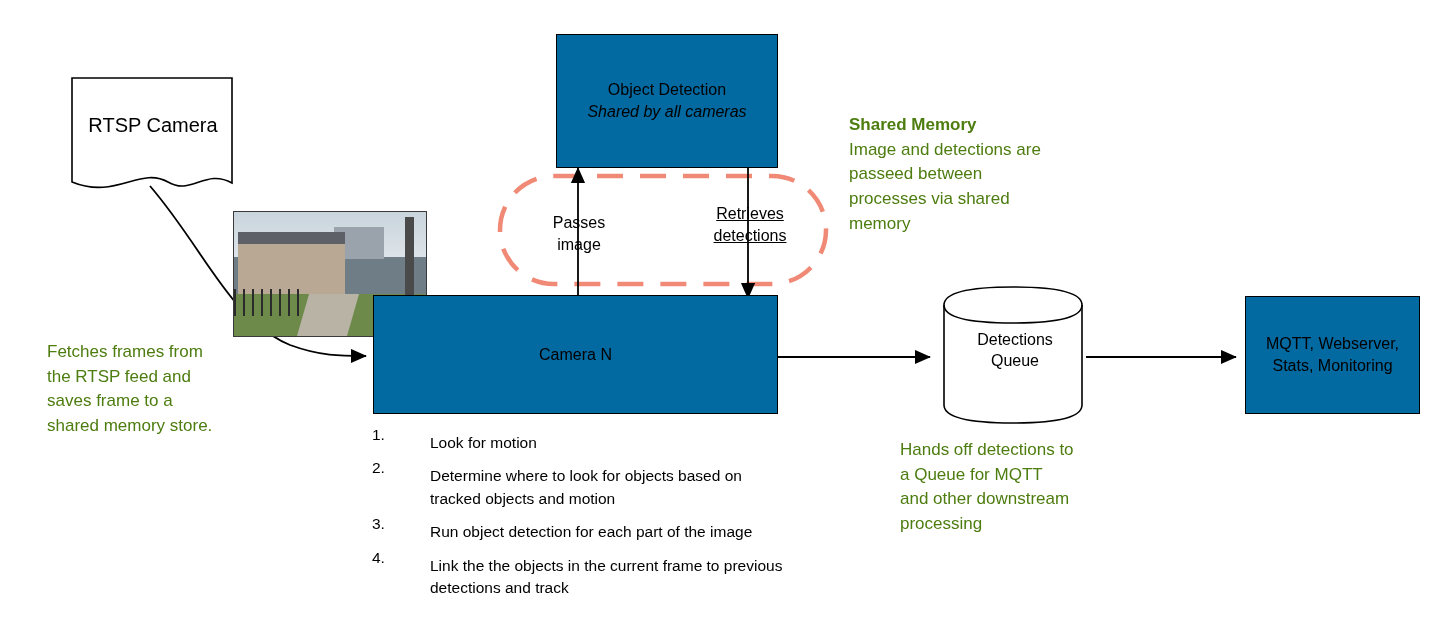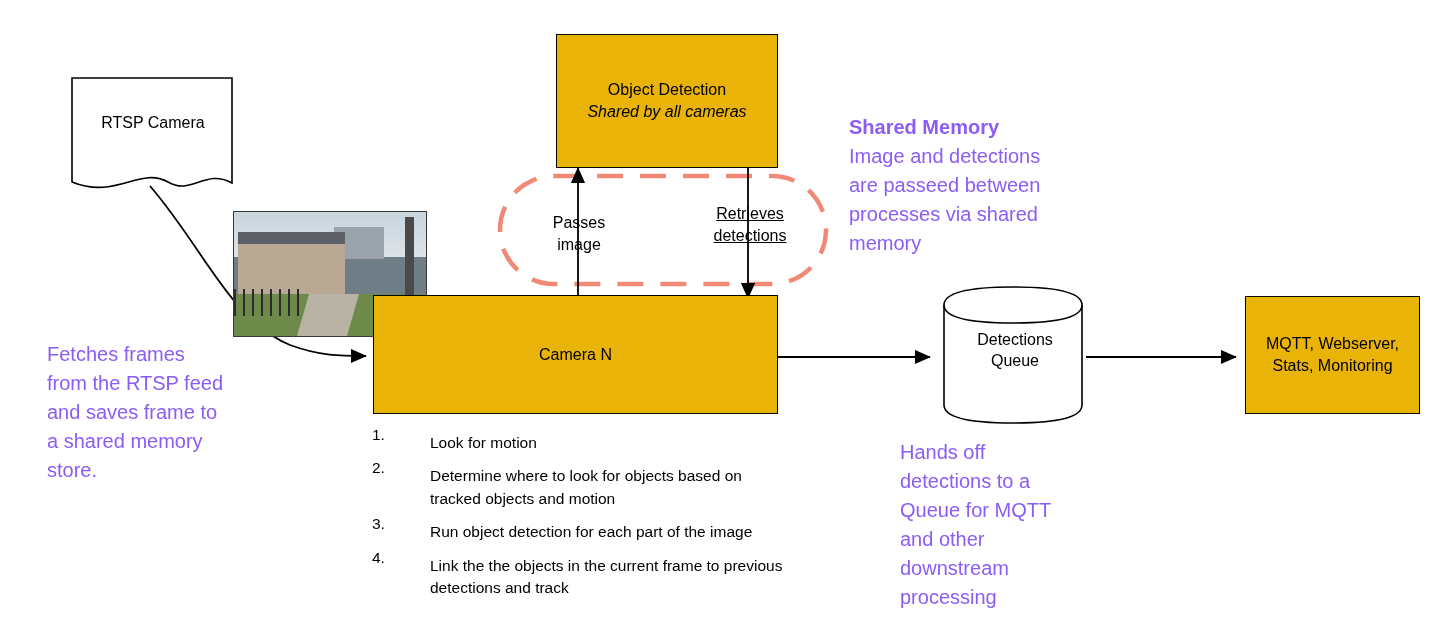--- a/index.html
+++ b/index.html
@@ -22,42 +22,42 @@
   svg.layer {
     position: absolute;
     left: 0; top: 0;
     width: 1448px;
     height: 625px;
     pointer-events: none;
   }
 
   
   .yellow-box {
-    background: #eab308;
+    background: #0369a1;
     border: 1.6px solid #000000;
     box-sizing: border-box;
     display: flex;
     flex-direction: column;
     align-items: center;
     justify-content: center;
     text-align: center;
     font-size: 16px;
     color: #000;
     line-height: 1.35;
   }
   .yellow-box .sub {
     font-style: italic;
   }
   .doc-label {
     position: absolute;
     left: 72px;
     top: 114px;
     width: 162px;
     text-align: center;
-    font-size: 16px;
+    font-size: 20px;
     color: #000;
   }
 
   
   .thumb {
     width: 194px;
     height: 126px;
     border: 1px solid #3a3a3a;
     box-sizing: border-box;
     overflow: hidden;
@@ -96,22 +96,22 @@
   }
   .thumb .tstamp {
     position: absolute; left: 3px; bottom: 2px;
     font-size: 7px; color: #e8e8e8;
     font-family: "DejaVu Sans Mono", monospace;
   }
 
   
   .note {
     position: absolute;
-    font-size: 20px;
-    color: #8b5cf6;
+    font-size: 17px;
+    color: #4d7c0f;
     line-height: 1.45;
   }
   .note b { font-weight: bold; }
 
   
   .steps {
     position: absolute;
     left: 372px;
     top: 424px;
     width: 420px;

